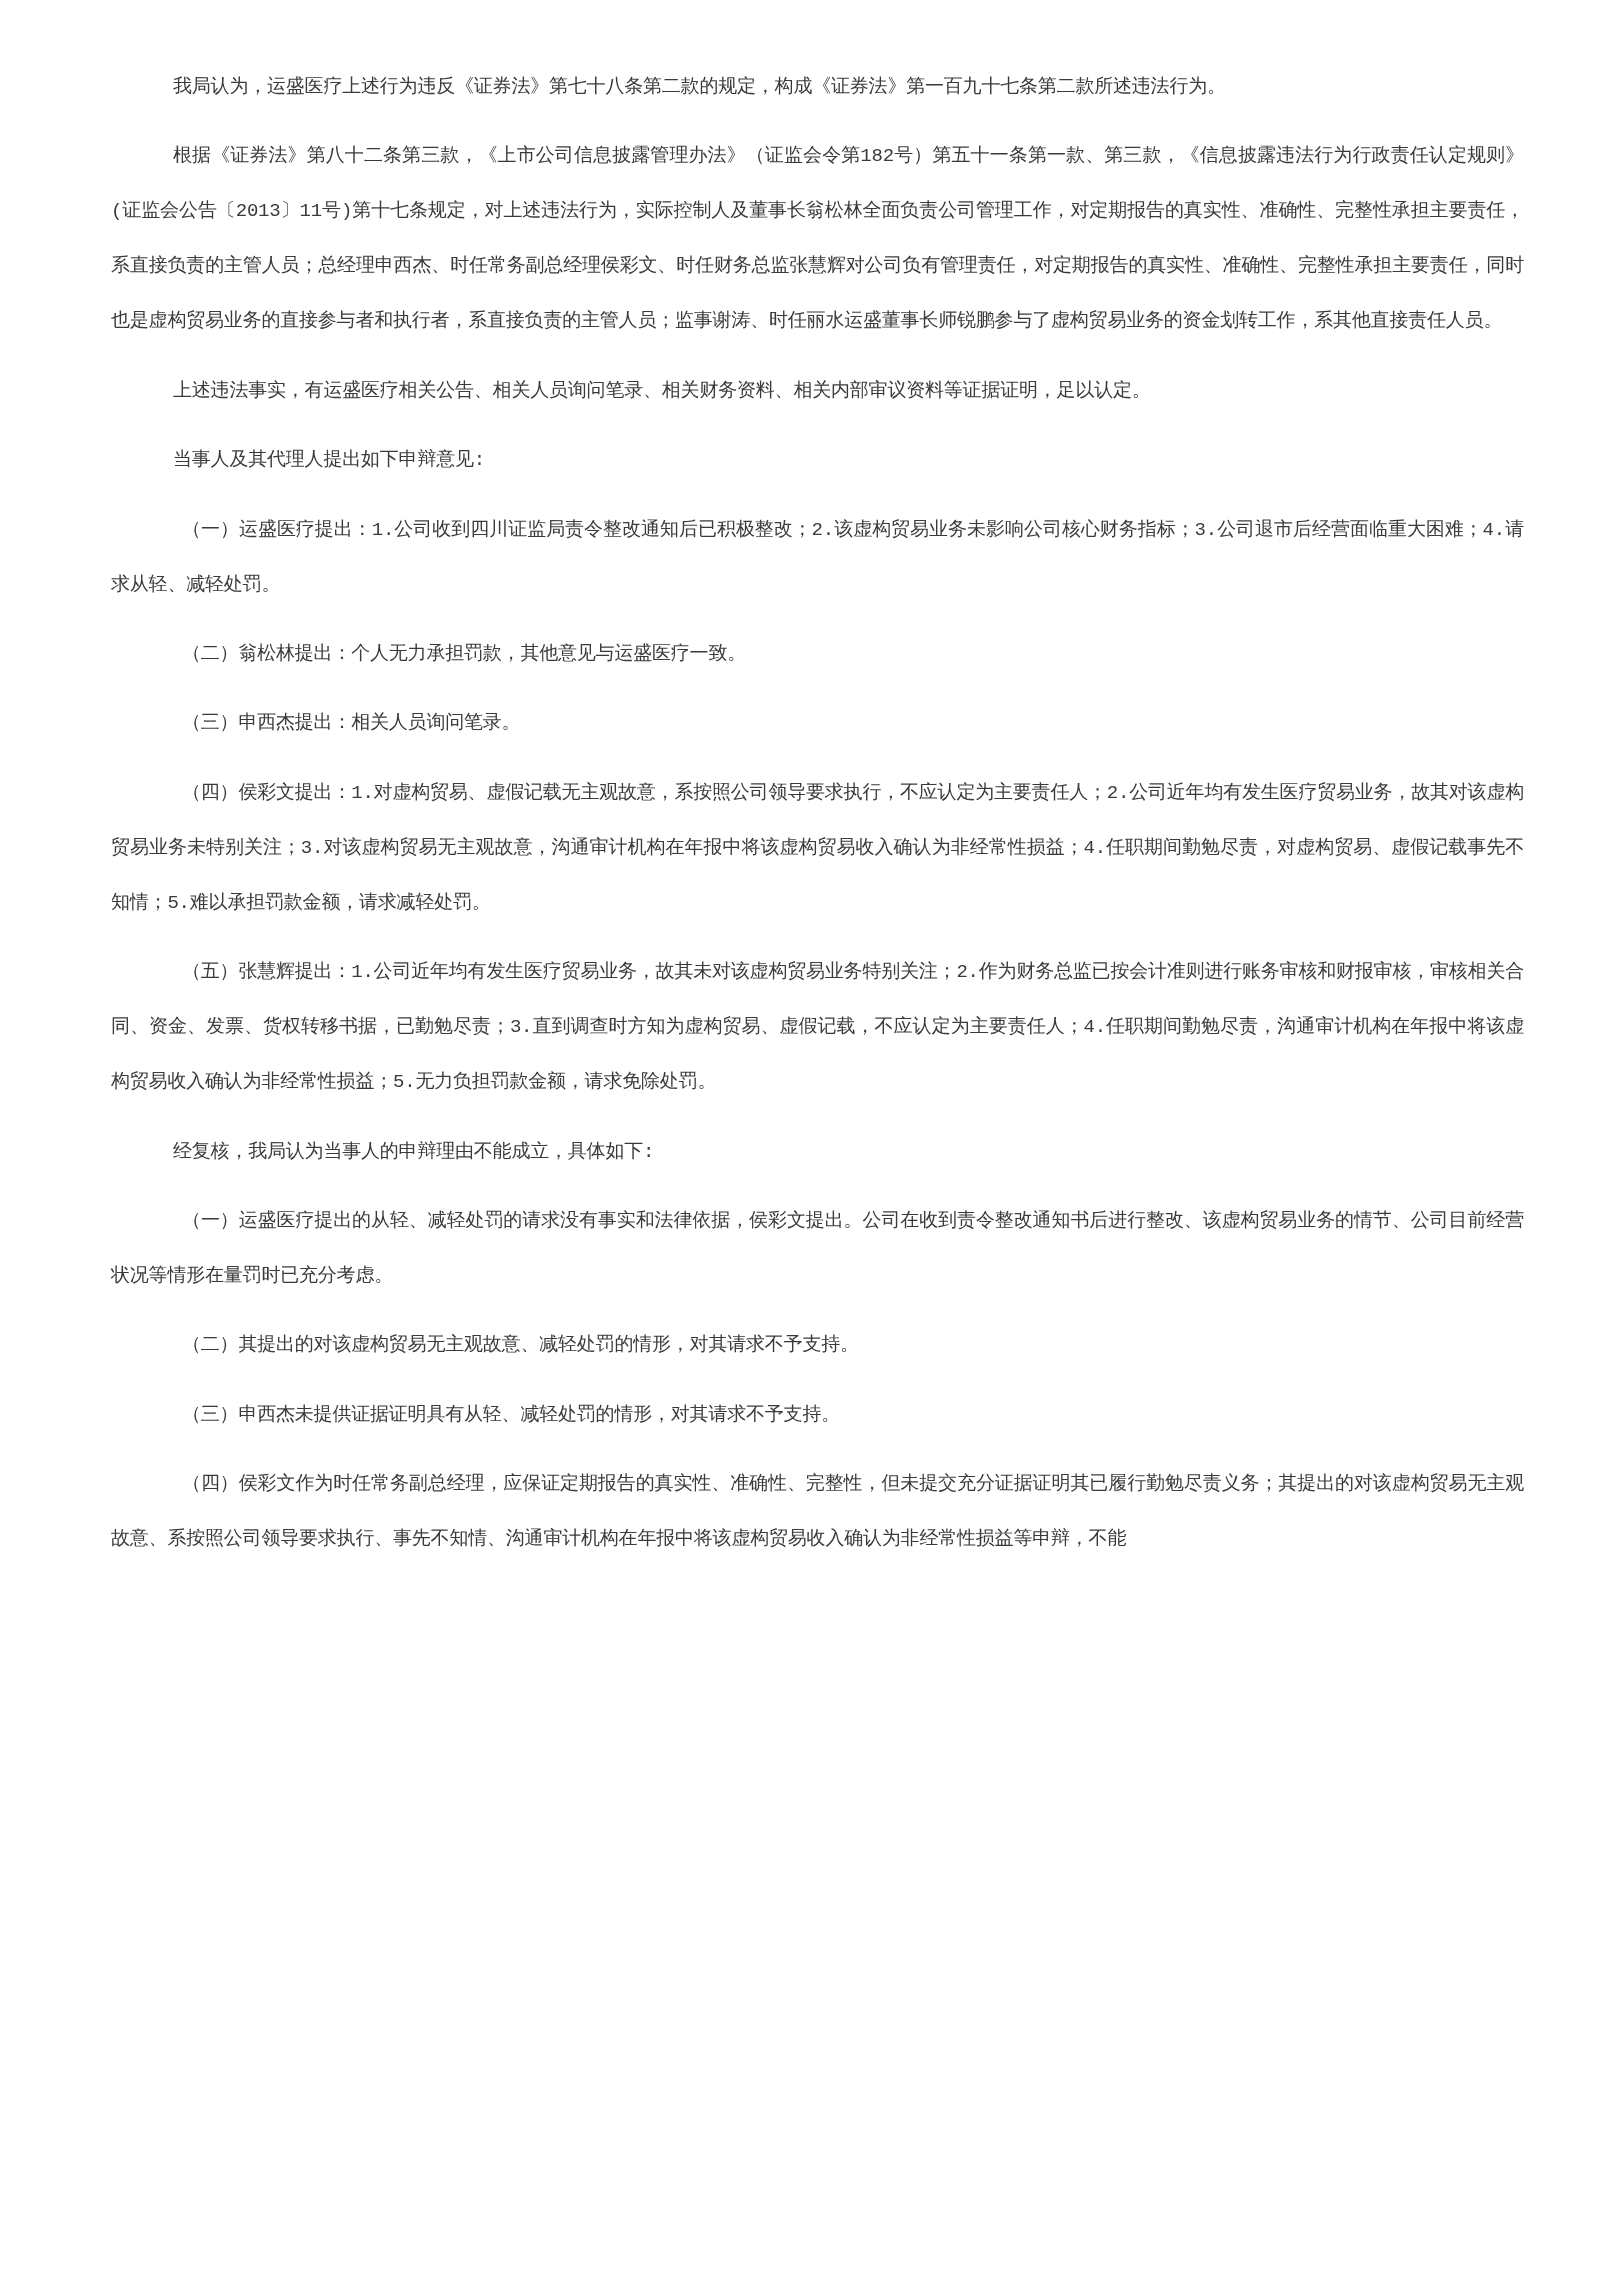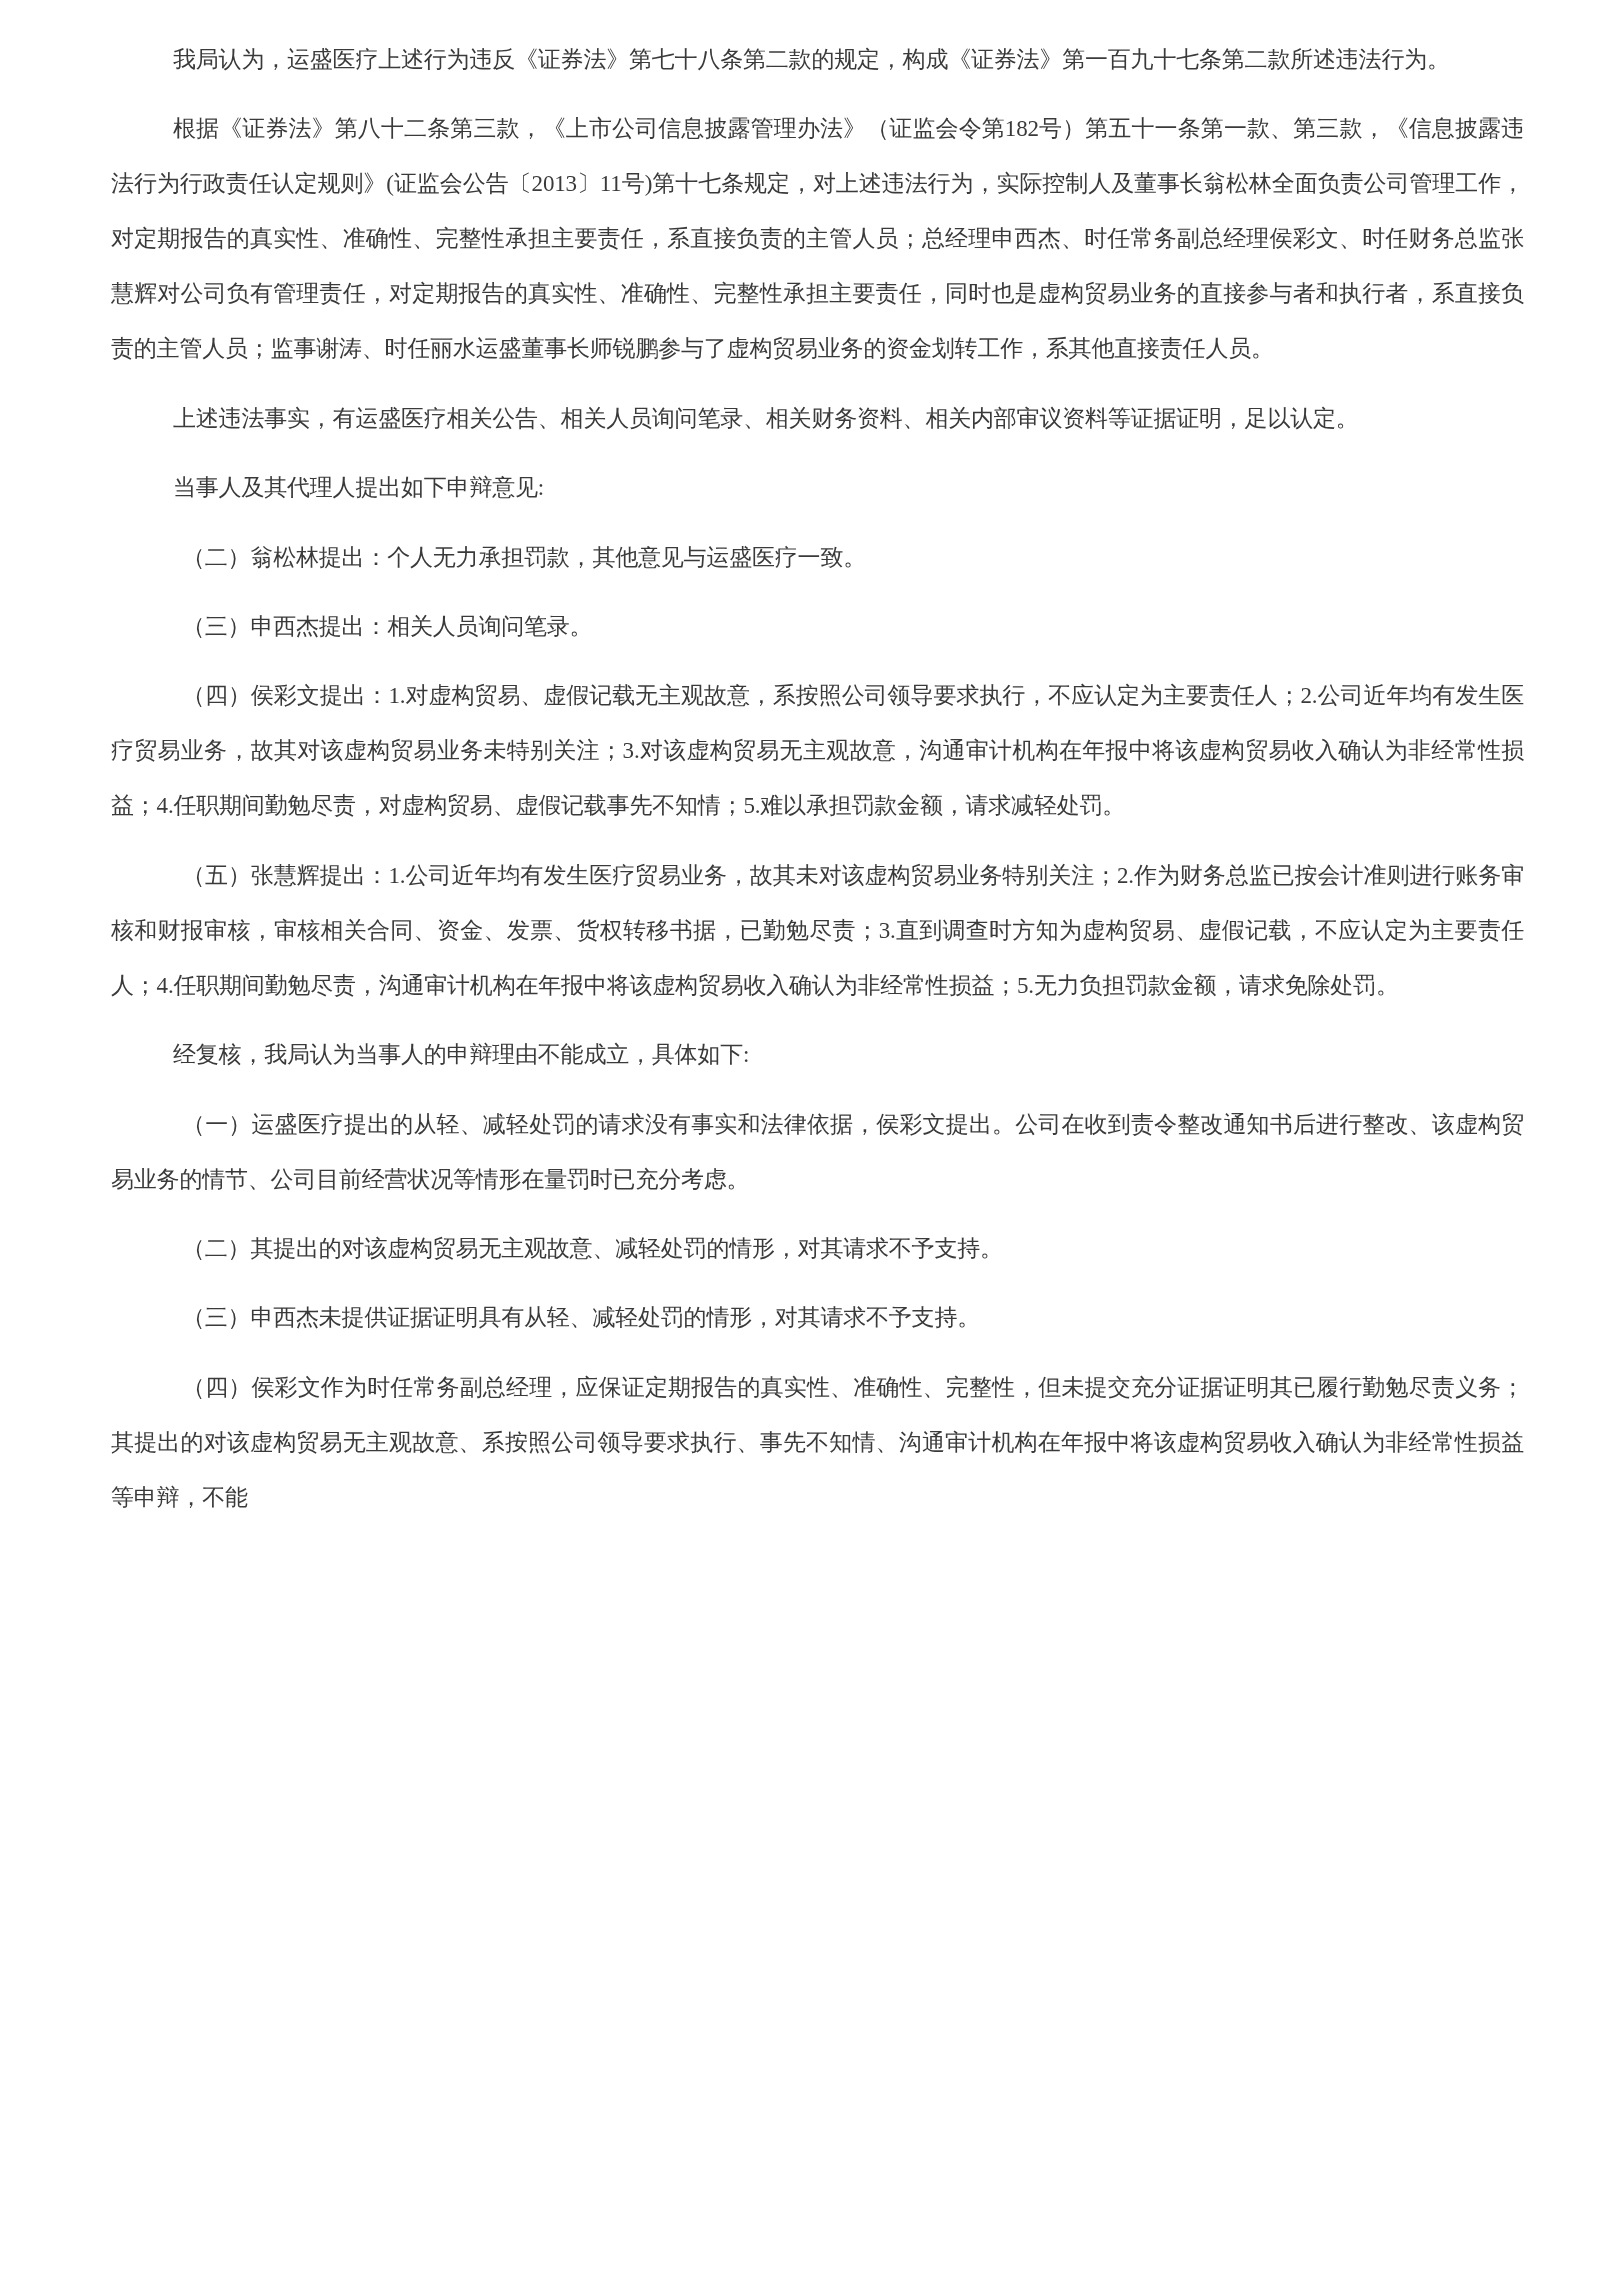--- a/index.html
+++ b/index.html
@@ -1,40 +1,41 @@
 <!DOCTYPE html>
 <html style="font-size:13.5px"><head>
 <meta charset="utf-8">
 <style>
   html, body { margin: 0; padding: 0; background: #ffffff; }
   body { width: 1623px; height: 2295px; overflow: hidden; }
   .doc {
     position: absolute;
     left: 111px;
-    top: 32px;
+    top: 60px;
     width: 1413px;
-    font-family: Liberation Serif, serif;
-    font-size: 23px;
+    font-family: Liberation Mono, monospace;
+    font-size: 19px;
     line-height: 55px;
     color: #3a3a3a;
     text-align: justify;
     letter-spacing: -0.2px;
   }
   .doc p { margin: 0 0 14.4px 0; }
   .doc p.indent { text-indent: 62px; }
   .doc p.item { text-indent: 71px; }
 </style>
 </head>
 <body>
 
 <div class="doc">
   <p class="indent">我局认为，运盛医疗上述行为违反《证券法》第七十八条第二款的规定，构成《证券法》第一百九十七条第二款所述违法行为。</p>
   <p class="indent">根据《证券法》第八十二条第三款，《上市公司信息披露管理办法》（证监会令第182号）第五十一条第一款、第三款，《信息披露违法行为行政责任认定规则》(证监会公告〔2013〕11号)第十七条规定，对上述违法行为，实际控制人及董事长翁松林全面负责公司管理工作，对定期报告的真实性、准确性、完整性承担主要责任，系直接负责的主管人员；总经理申西杰、时任常务副总经理侯彩文、时任财务总监张慧辉对公司负有管理责任，对定期报告的真实性、准确性、完整性承担主要责任，同时也是虚构贸易业务的直接参与者和执行者，系直接负责的主管人员；监事谢涛、时任丽水运盛董事长师锐鹏参与了虚构贸易业务的资金划转工作，系其他直接责任人员。</p>
   <p class="indent">上述违法事实，有运盛医疗相关公告、相关人员询问笔录、相关财务资料、相关内部审议资料等证据证明，足以认定。</p>
   <p class="indent">当事人及其代理人提出如下申辩意见:</p>
+  <p class="item">（一）运盛医疗提出：1.公司收到四川证监局责令整改通知后已积极整改；2.该虚构贸易业务未影响公司核心财务指标；3.公司退市后经营面临重大困难；4.请求从轻、减轻处罚。</p>
   <p class="item">（二）翁松林提出：个人无力承担罚款，其他意见与运盛医疗一致。</p>
   <p class="item">（三）申西杰提出：相关人员询问笔录。</p>
   <p class="item">（四）侯彩文提出：1.对虚构贸易、虚假记载无主观故意，系按照公司领导要求执行，不应认定为主要责任人；2.公司近年均有发生医疗贸易业务，故其对该虚构贸易业务未特别关注；3.对该虚构贸易无主观故意，沟通审计机构在年报中将该虚构贸易收入确认为非经常性损益；4.任职期间勤勉尽责，对虚构贸易、虚假记载事先不知情；5.难以承担罚款金额，请求减轻处罚。</p>
   <p class="item">（五）张慧辉提出：1.公司近年均有发生医疗贸易业务，故其未对该虚构贸易业务特别关注；2.作为财务总监已按会计准则进行账务审核和财报审核，审核相关合同、资金、发票、货权转移书据，已勤勉尽责；3.直到调查时方知为虚构贸易、虚假记载，不应认定为主要责任人；4.任职期间勤勉尽责，沟通审计机构在年报中将该虚构贸易收入确认为非经常性损益；5.无力负担罚款金额，请求免除处罚。</p>
   <p class="indent">经复核，我局认为当事人的申辩理由不能成立，具体如下:</p>
   <p class="item">（一）运盛医疗提出的从轻、减轻处罚的请求没有事实和法律依据，侯彩文提出。公司在收到责令整改通知书后进行整改、该虚构贸易业务的情节、公司目前经营状况等情形在量罚时已充分考虑。</p>
   <p class="item">（二）其提出的对该虚构贸易无主观故意、减轻处罚的情形，对其请求不予支持。</p>
   <p class="item">（三）申西杰未提供证据证明具有从轻、减轻处罚的情形，对其请求不予支持。</p>
   <p class="item">（四）侯彩文作为时任常务副总经理，应保证定期报告的真实性、准确性、完整性，但未提交充分证据证明其已履行勤勉尽责义务；其提出的对该虚构贸易无主观故意、系按照公司领导要求执行、事先不知情、沟通审计机构在年报中将该虚构贸易收入确认为非经常性损益等申辩，不能</p>
 </div>

